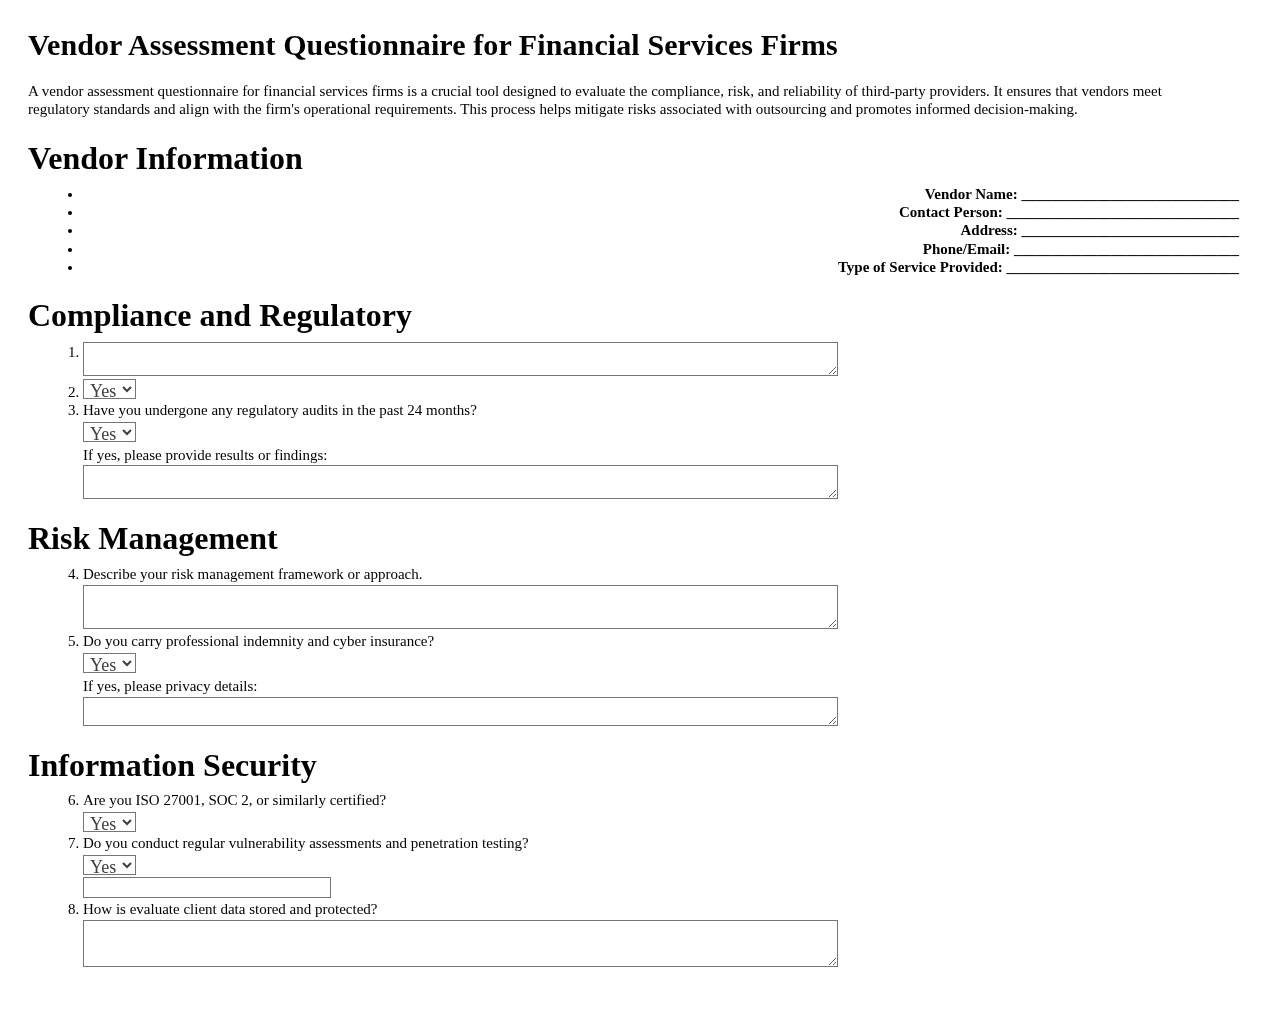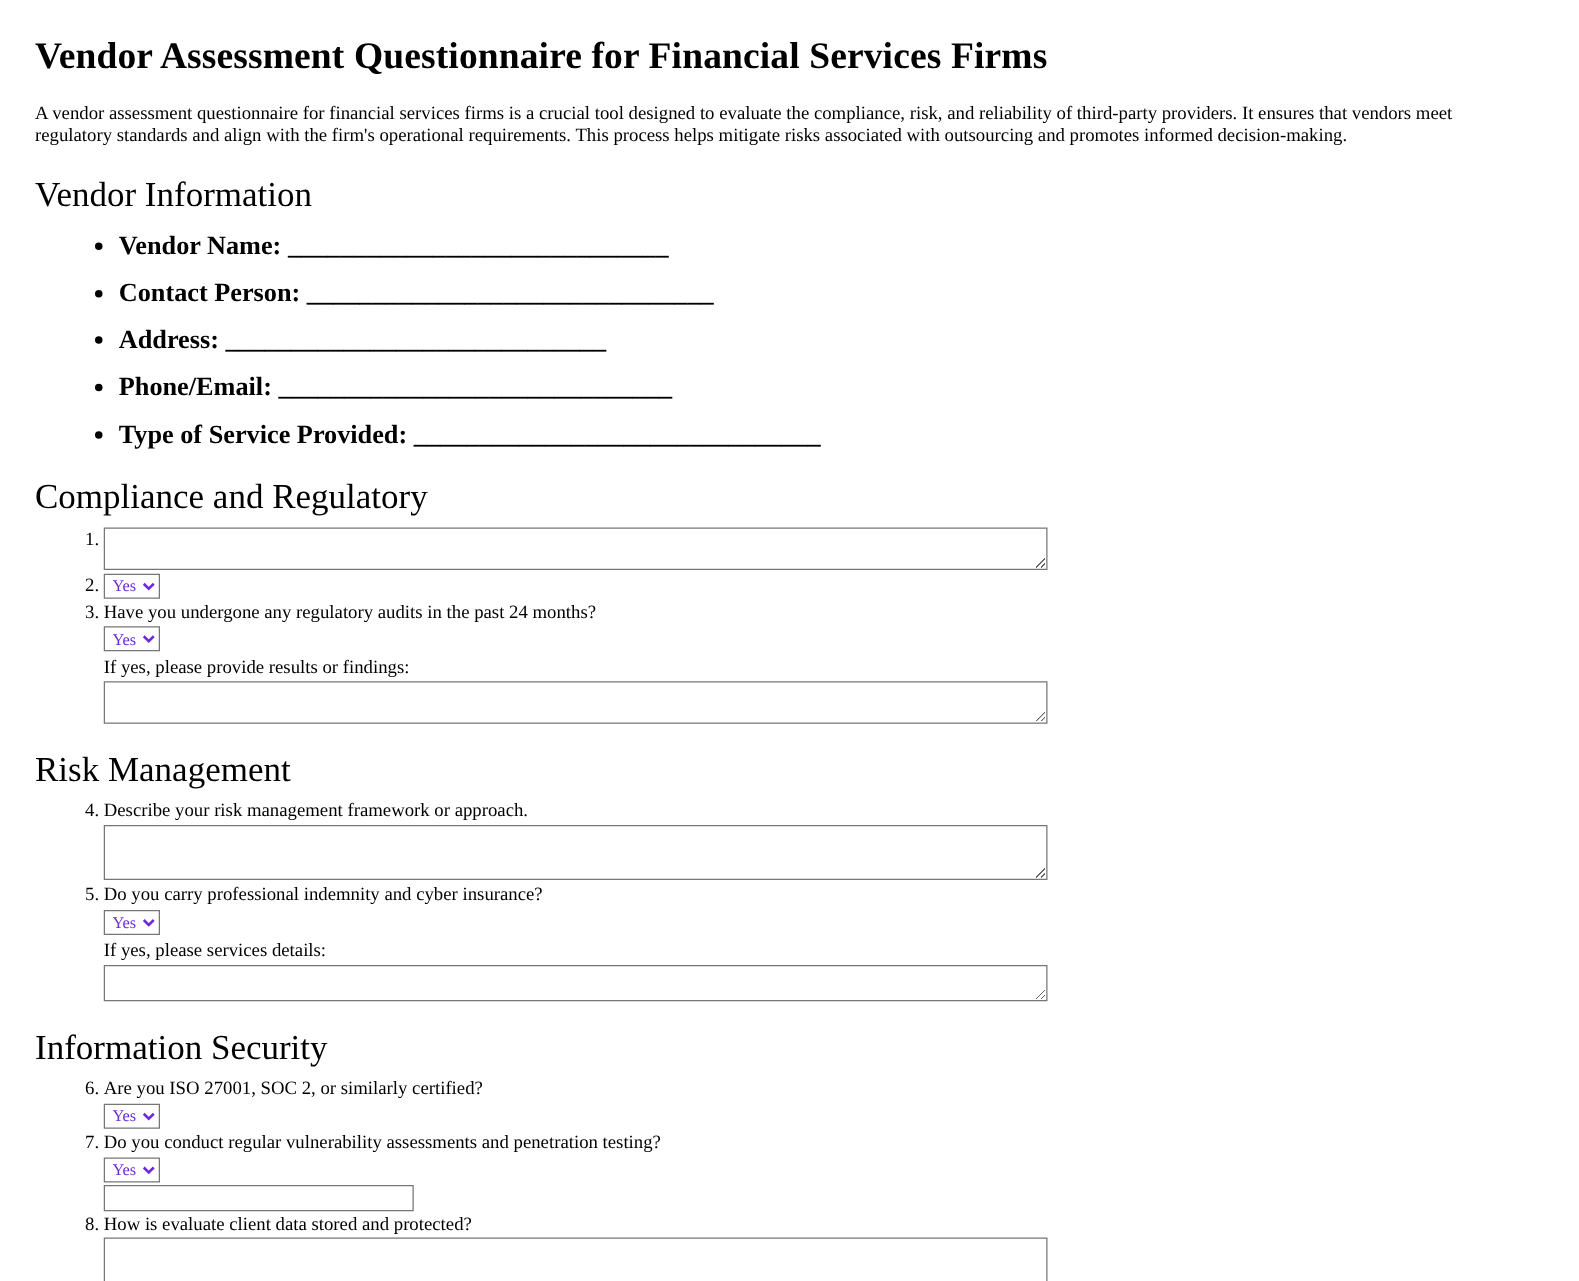--- a/index.html
+++ b/index.html
@@ -23,47 +23,48 @@
 
   
   .doc-title {
     font-size: 30px;
     font-weight: bold;
     line-height: 1.14;
     margin: 12px 0 20px 0;
     letter-spacing: 0.1px;
   }
   .section-title {
-    font-size: 28px;
-    font-weight: normal;
+    font-size: 32px;
+    font-weight: bold;
     line-height: 1.12;
     margin: 22px 0 8px 0;
   }
 
   
   .intro {
     font-size: 15px;
     line-height: 1.22;
     margin: 0 0 10px 0;
     max-width: 1190px;
   }
   .intro b { font-weight: normal; }
 
   
   ul.vendor-list {
     margin: 8px 0 0 0;
     padding-left: 55px;
     list-style-type: disc;
   }
   ul.vendor-list li {
-    font-size: 21px;
+    font-size: 15px;
     line-height: 1.22;
     font-weight: bold;
-    margin: 12px;
+    margin: 0;
     padding: 0;
+    text-align: right;
   }
   .fill-line {
     font-weight: bold;
     letter-spacing: 0px;
     white-space: pre;
   }
 
   
   ol.q-list {
     margin: 6px 0 0 0;
@@ -117,24 +118,24 @@
     color: #000;
     width: 248px;
     height: 21px;
     padding: 1px 3px;
     margin: 2px 0 1px 0;
   }
 
   select.yn {
     display: block;
     font-family: "Liberation Serif", "DejaVu Serif", serif;
-    font-size: 13px;
+    font-size: 18px;
     border: 1px solid #767676;
     background: #ffffff;
-    color: #6d28d9;
+    color: #404040;
     padding: 0 2px;
     height: 20px;
     margin: 2px 0 1px 0;
     border-radius: 0;
   }
 </style>
 </head>
 <body>
 
 <div class="page">
@@ -182,21 +183,21 @@
     <li>
       <span class="q-text">Describe your risk management framework or approach.</span>
       <textarea class="answer ta-tall" rows="2" placeholder="" style=""></textarea>
     </li>
     <li>
       <span class="q-text">Do you carry professional indemnity and cyber insurance?</span>
       <select class="yn">
         <option>Yes</option>
         <option>No</option>
       </select>
-      <span class="sub-label">If yes, please services details:</span>
+      <span class="sub-label">If yes, please privacy details:</span>
       <textarea class="answer ta-short" rows="1" placeholder="" style=""></textarea>
     </li>
   </ol>
 
   <h2 class="section-title">Information Security</h2>
 
   <ol class="q-list" start="6">
     <li>
       <span class="q-text">Are you ISO 27001, SOC 2, or similarly certified?</span>
       <select class="yn">

